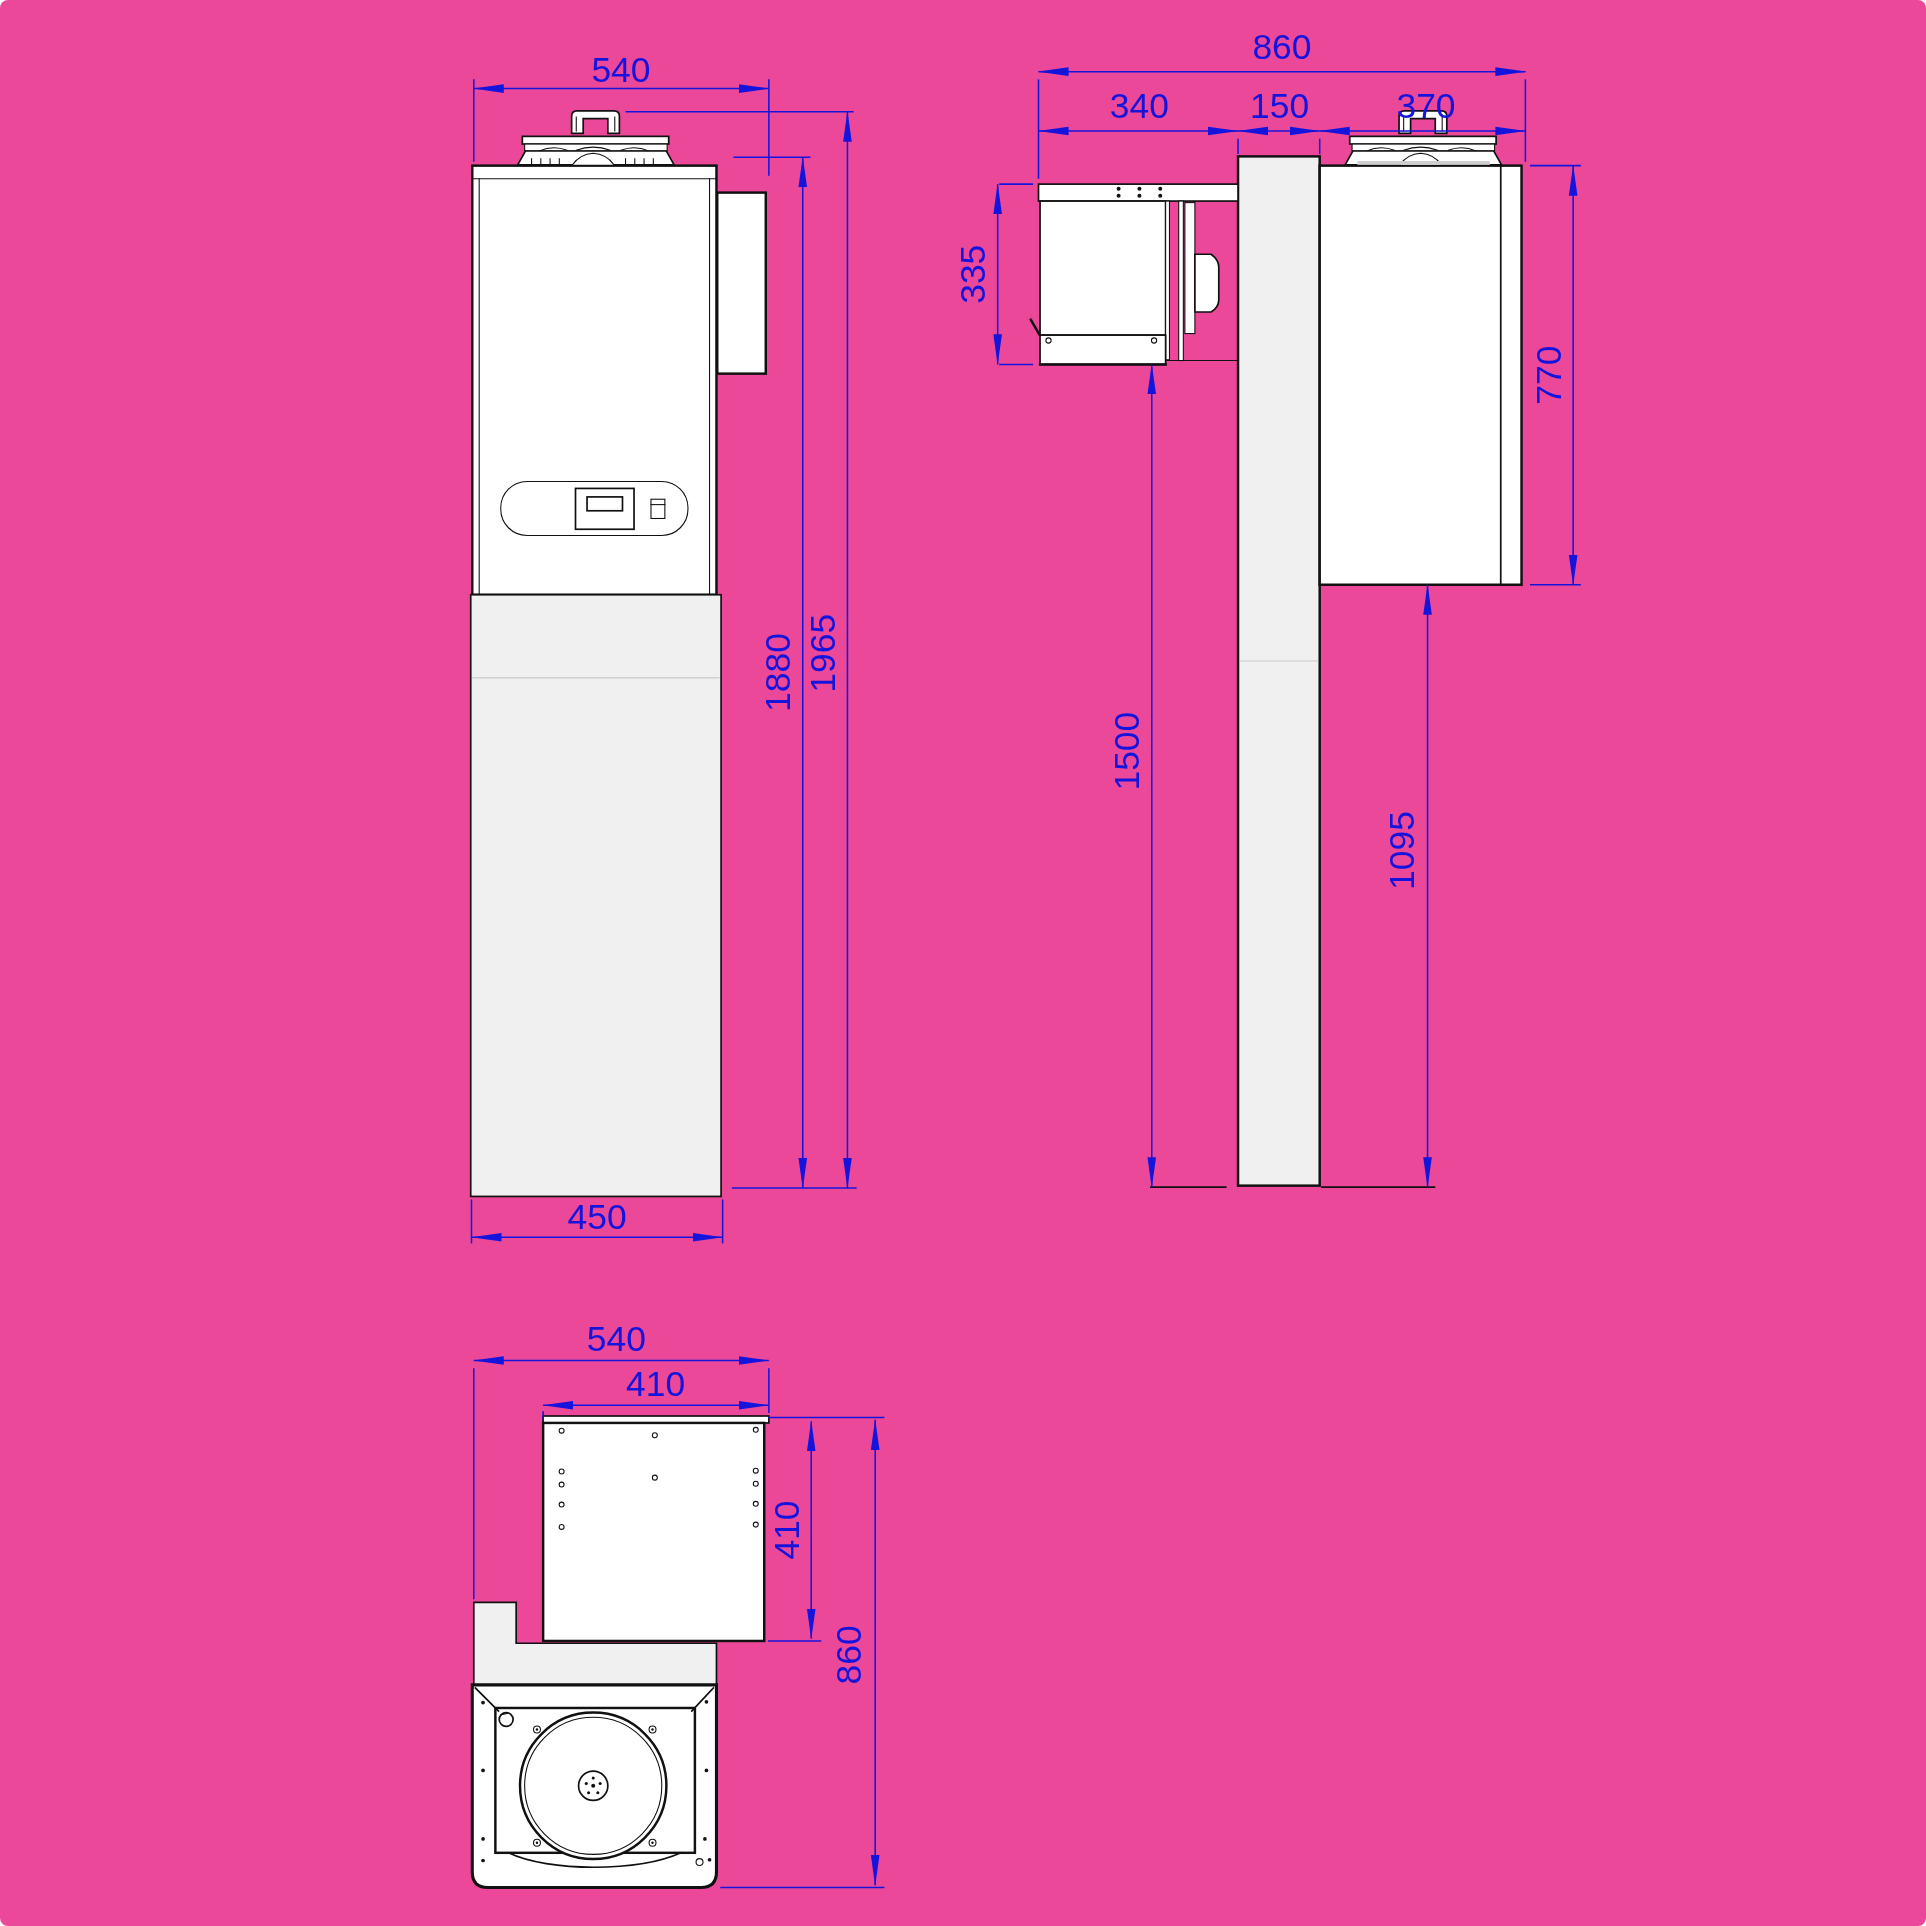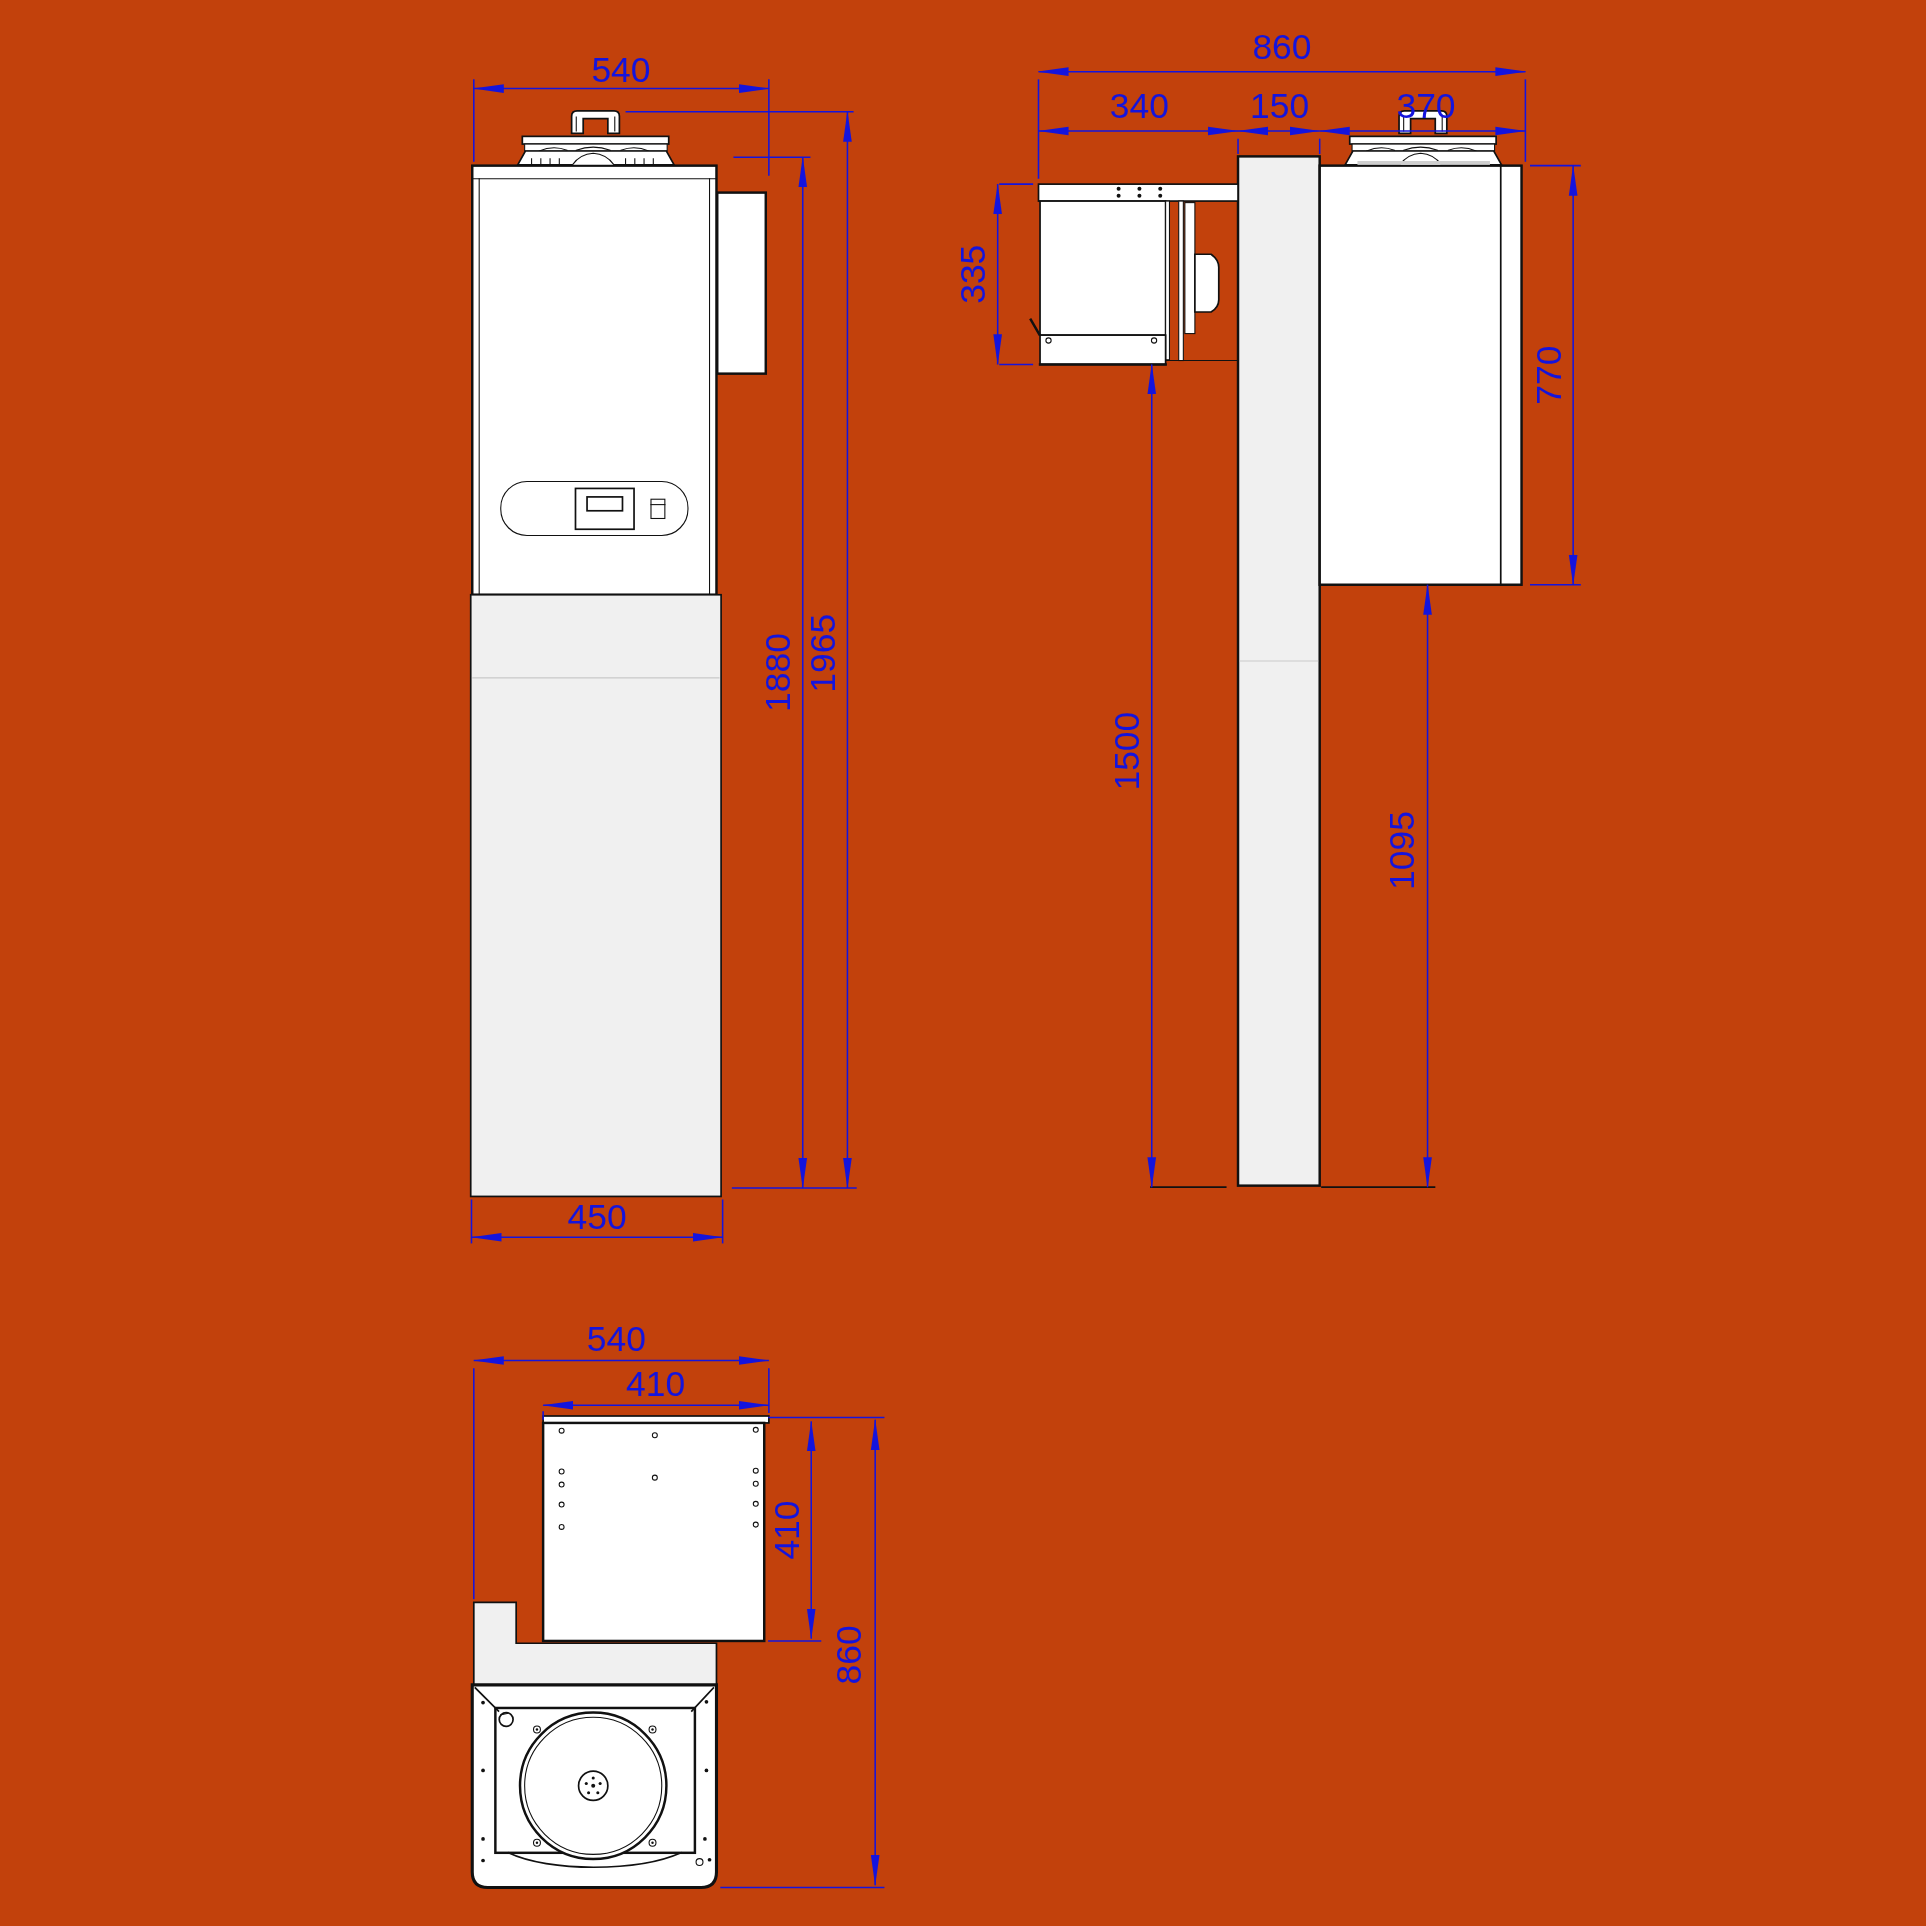--- a/index.html
+++ b/index.html
@@ -1,16 +1,16 @@
 <!DOCTYPE html>
 <html style="font-size:12.3px"><head>
 <meta charset="utf-8">
 <style>
   html,body{margin:0;padding:0;background:#ffffff;}
-  .stage{width:1926px;height:1926px;position:relative;background:#c2410c;overflow:hidden;}
+  .stage{width:1926px;height:1926px;position:relative;background:#ec4899;overflow:hidden;border-radius:8px;}
   svg{display:block;}
   
   .ln{stroke:#111;fill:none;stroke-linecap:square;}
   .w1{stroke-width:1.4;}
   .w2{stroke-width:2.2;}
   .w3{stroke-width:3.2;}
   .w4{stroke-width:4;}
   .fw{fill:#ffffff;}
   .fg{fill:#f0f0f0;}
   .seam{stroke:#c9c9c9;stroke-width:1.6;fill:none;}

